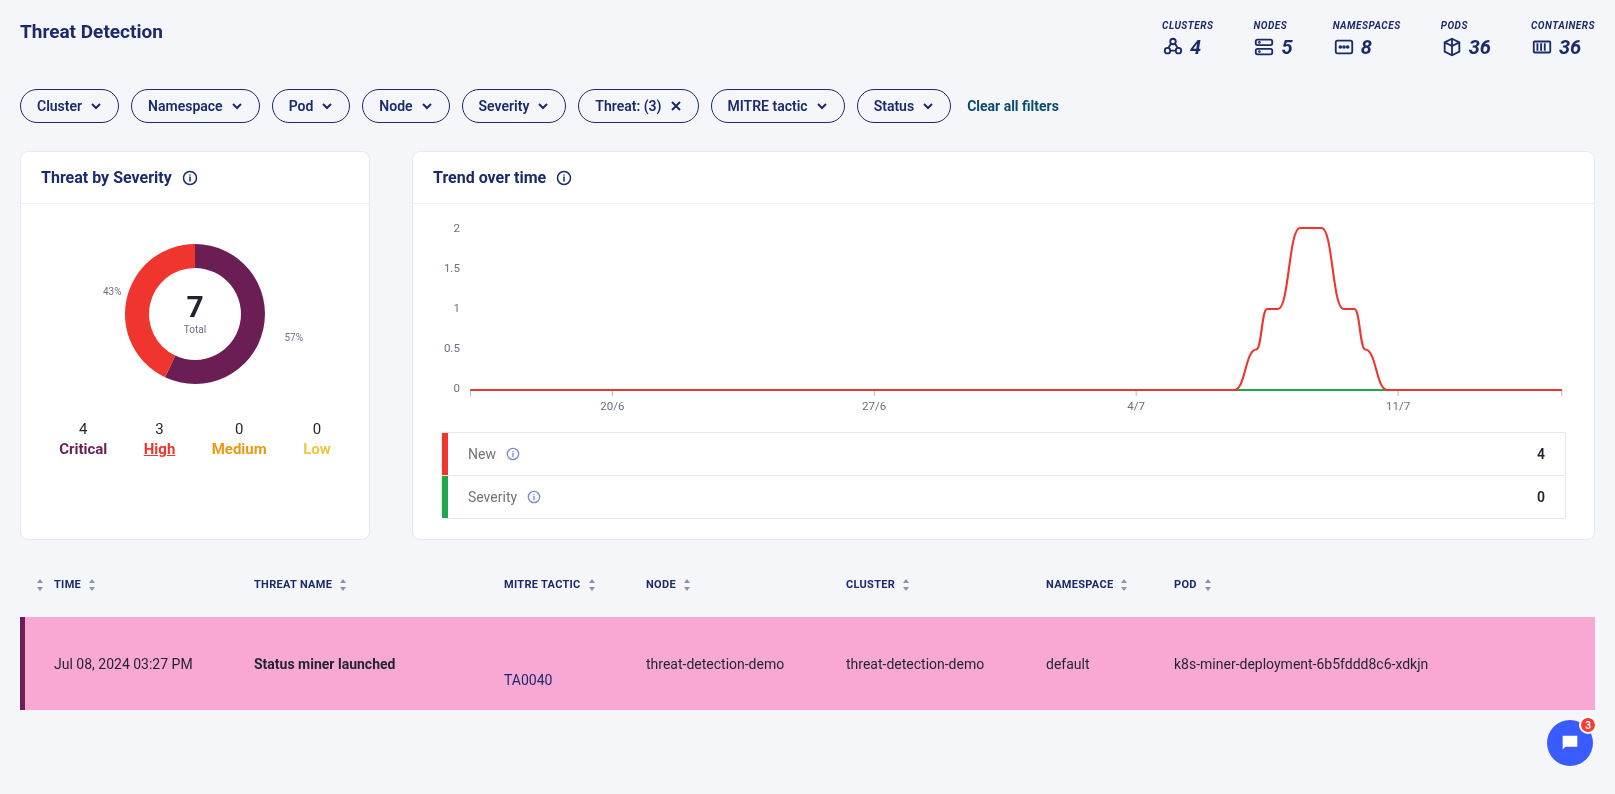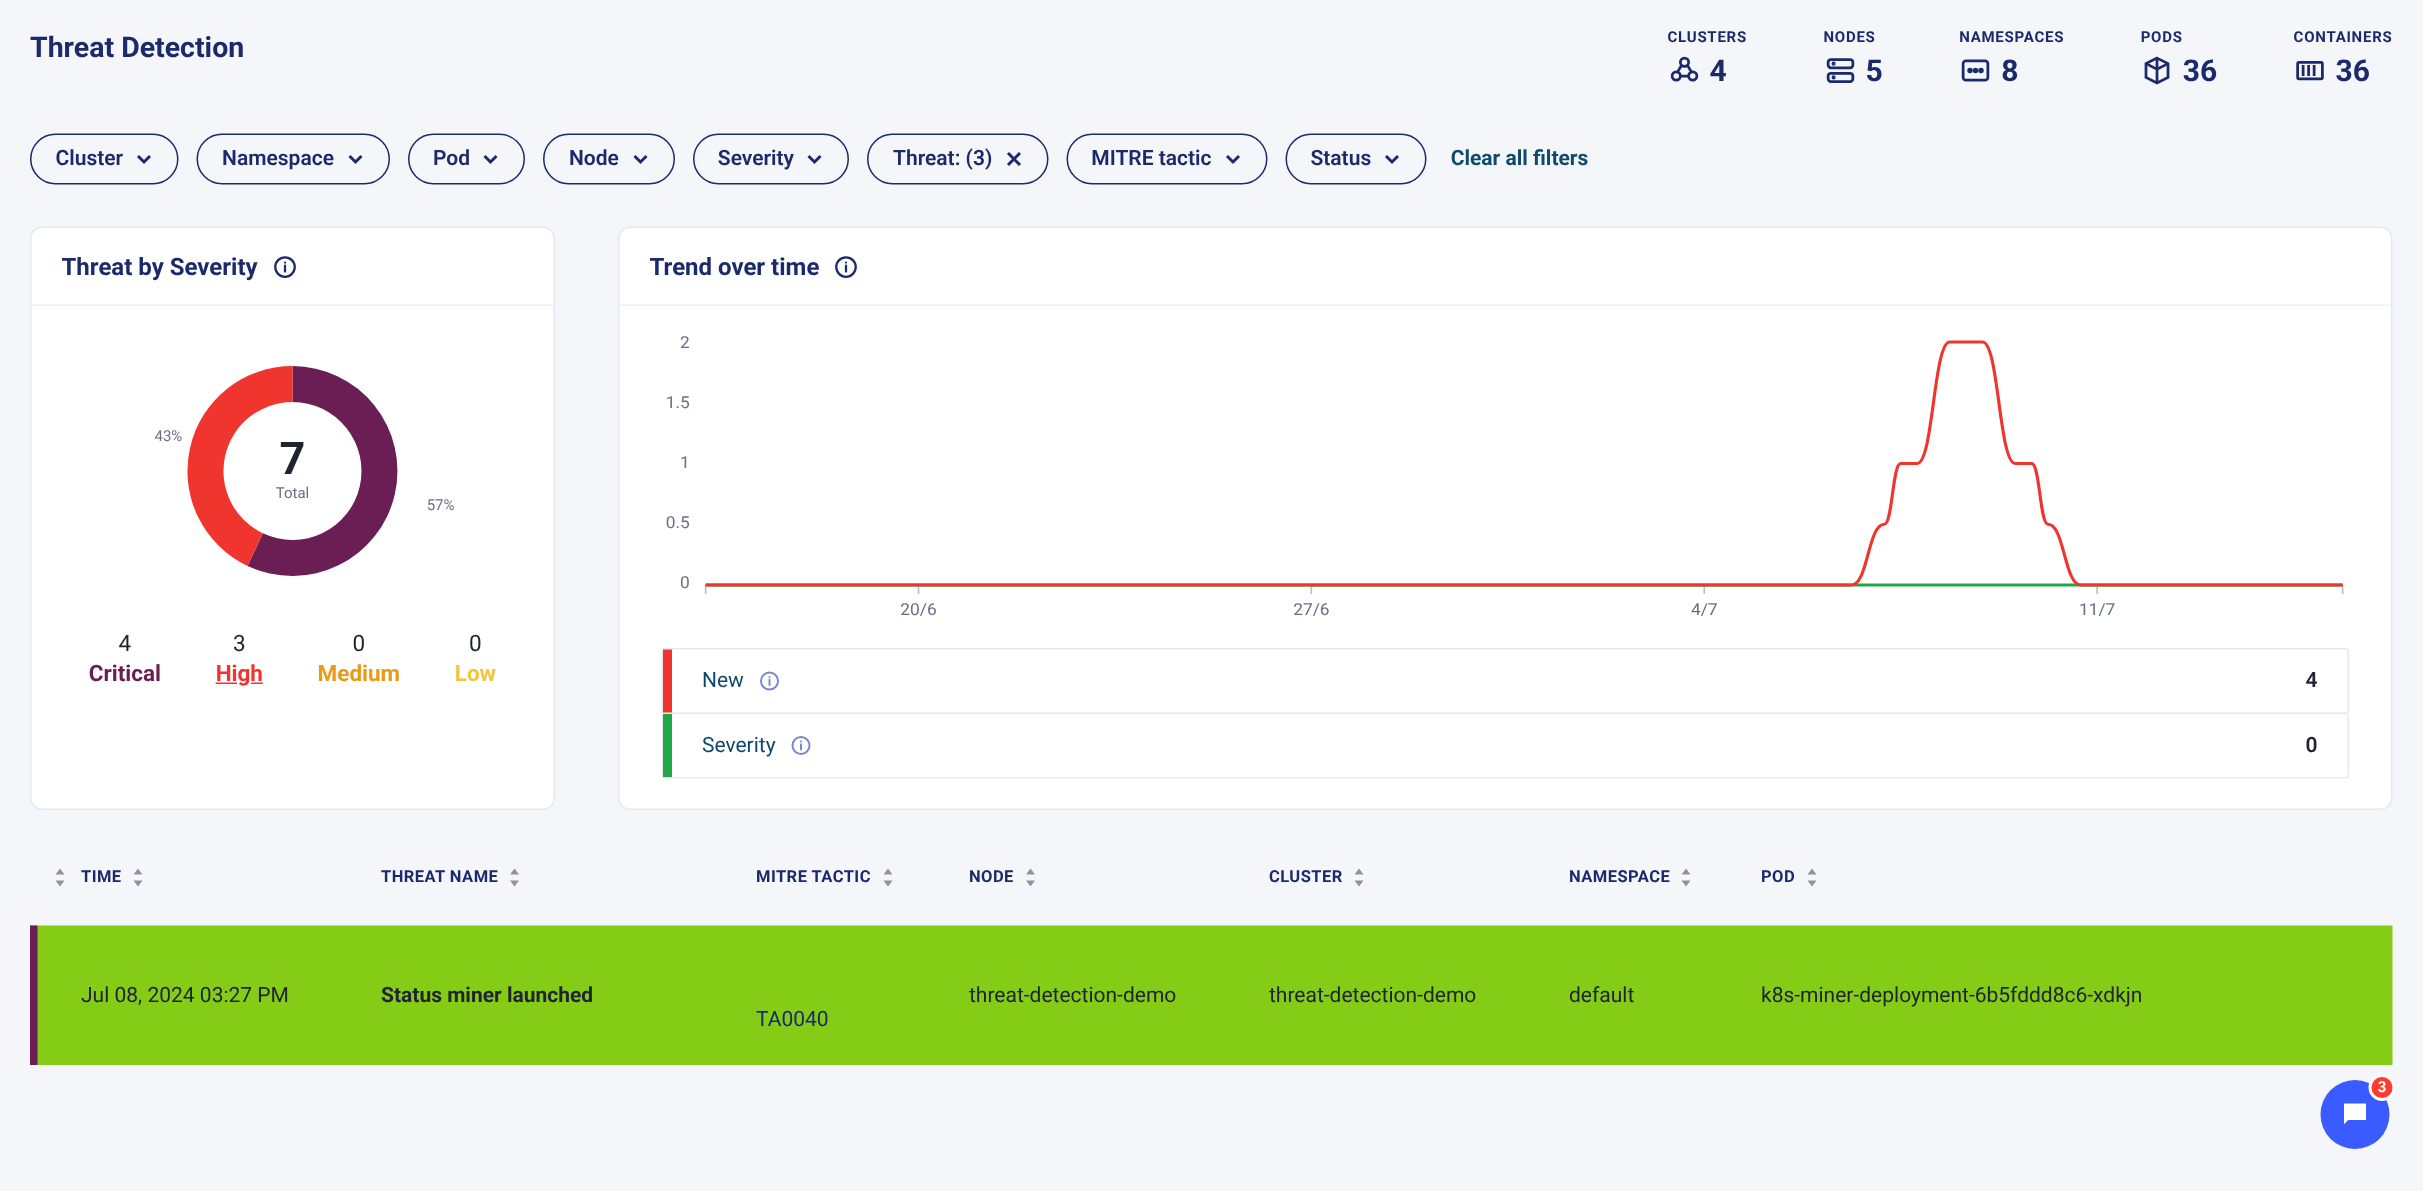--- a/index.html
+++ b/index.html
@@ -3,21 +3,21 @@
 <meta charset="utf-8">
 <style>
 * { box-sizing: border-box; margin: 0; padding: 0; }
 body { font-family: -apple-system, BlinkMacSystemFont, "Segoe UI", Roboto, Arial, sans-serif; background: #f5f6fa; color: #1f2430; width:1615px; height:794px; overflow:hidden; position:relative; }
 
 .page { padding: 20px 20px 0 20px; }
 
 
 .header-row { display:flex; justify-content:space-between; align-items:flex-start; margin-bottom:30px; }
 .page-title { color:#1b2a6b; font-size:19px; font-weight:700; }
-.stats-row { display:flex; gap:51px; }
+.stats-row { display:flex; gap:40px;font-style:italic; }
 .stat-block { display:flex; flex-direction:column; align-items:flex-start; gap:4px; }
 .stat-label { font-size:10px; letter-spacing:0.5px; color:#1b2a6b; font-weight:700; text-transform:uppercase; }
 .stat-valrow { display:flex; align-items:center; gap:6px; }
 .stat-icon { width:22px; height:22px; }
 .stat-val { color:#1b2a6b; font-size:20px; font-weight:700; }
 
 
 .filters-row { display:flex; align-items:center; gap:12px; margin-bottom:28px; flex-wrap:wrap; }
 .filter-chip { display:inline-flex; align-items:center; gap:8px; border:1.5px solid #1b2a6b; border-radius:20px; padding:8px 16px; color:#1b2a6b; font-size:14px; font-weight:600; background:#f5f6fa; cursor:pointer; }
 .chev { width:12px; height:12px; }
@@ -47,38 +47,38 @@
 .sev-critical { color:#6b1e54; }
 .sev-high { color:#f0352f;text-decoration:underline; }
 .sev-medium { color:#e99a17; }
 .sev-low { color:#f2c53d; }
 
 
 .trend-wrap { padding:14px 28px 20px 28px; }
 .legend-flex { display:flex; align-items:center; justify-content:space-between; width:100%; padding:13px 20px; }
 .legend-left { display:flex; align-items:center; gap:10px; }
 .legend-bar { width:6px; align-self:stretch; }
-.legend-name { font-size:14px; color:#0c4a6e; }
+.legend-name { font-size:14px; color:#737373; }
 .legend-count { font-size:14px; font-weight:600; color:#1f2430; }
 .legend-stack { display:flex; flex-direction:column; width:100%; }
 
 
 .table-wrap { }
 .table-head { display:flex; align-items:center; padding:8px 0; font-size:11px; font-weight:700; color:#1b2a6b; letter-spacing:0.3px; text-transform:uppercase; }
 .col-expand { width:34px; display:flex; justify-content:center; }
 .col-time { width:200px; }
 .col-threat { width:250px; }
 .col-mitre { width:142px; }
 .col-node { width:200px; }
 .col-cluster { width:200px; }
 .col-ns { width:128px; }
 .col-pod { flex:1; }
 .sort-icon { width:10px; height:12px; margin-left:6px; vertical-align:middle; }
 
-.table-row { display:flex; align-items:center; background:#84cc16; border-left:5px solid #6b1e54; padding:22px 0; font-size:14px; color:#1f2430; margin-top:18px; }
+.table-row { display:flex; align-items:center; background:#f9a8d4; border-left:5px solid #6b1e54; padding:22px 0; font-size:14px; color:#1f2430; margin-top:18px; }
 .table-row .col-time { margin-left:-5px; }
 .col-mitre-val { color:#1b2a6b; font-weight:400;margin-top:33px; }
 .threat-name-val { font-weight:700; }
 
 
 .chat-bubble { position:absolute; right:22px; bottom:28px; width:46px; height:46px; border-radius:50%; background:#3a5bff; display:flex; align-items:center; justify-content:center; cursor:pointer; }
 .chat-bubble .badge { position:absolute; top:-4px; right:-4px; background:#ff3b30; color:#fff; font-size:10px; font-weight:700; border-radius:50%; width:18px; height:18px; display:flex; align-items:center; justify-content:center; border:2px solid #fff; }
 </style>
 </head>
 <body>

